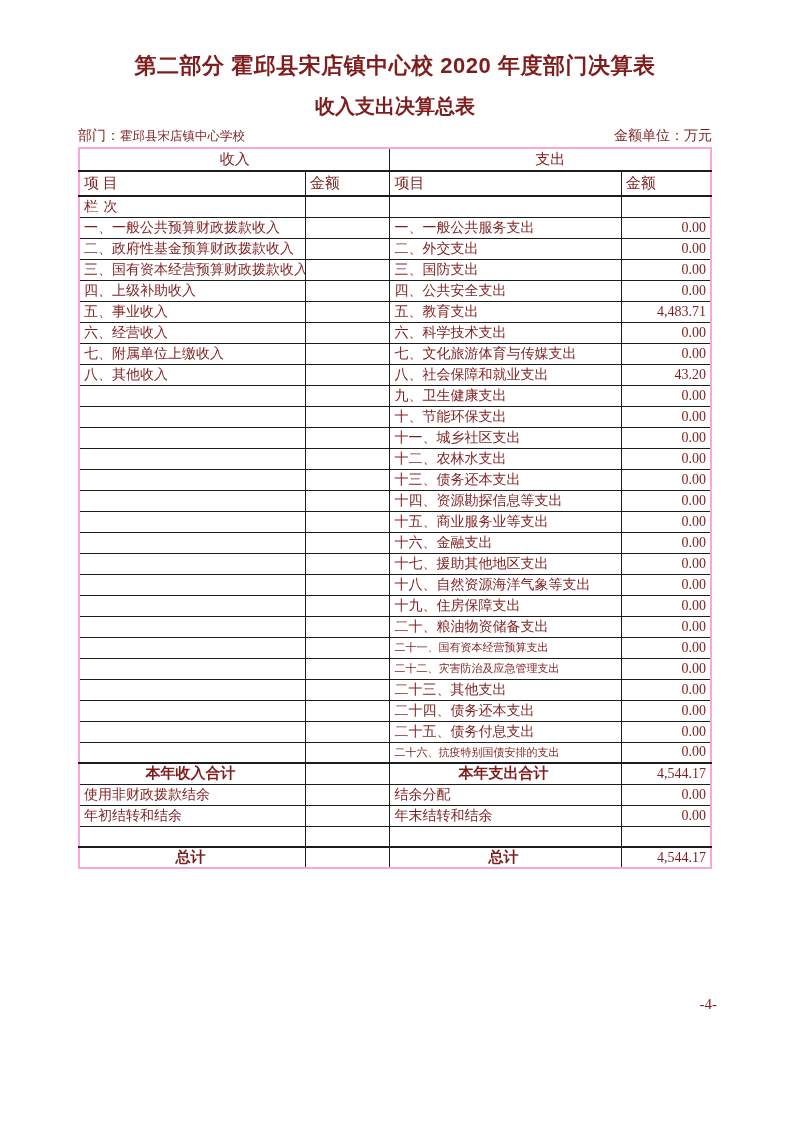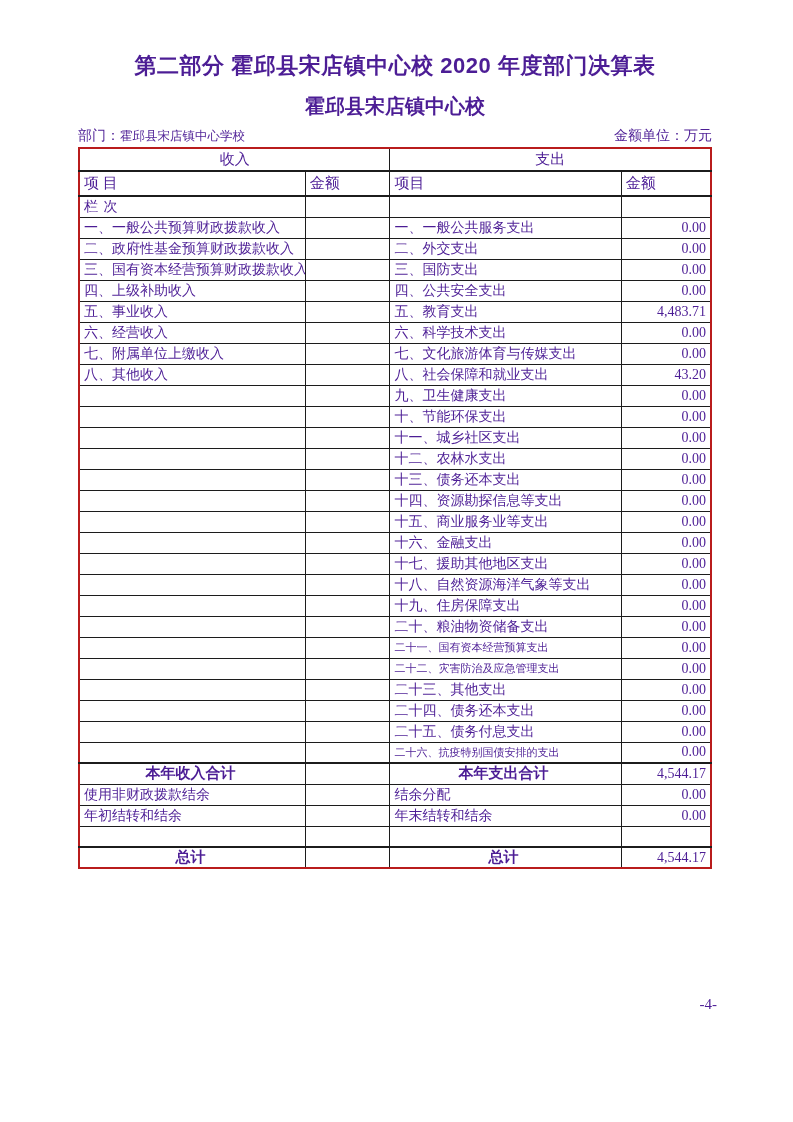--- a/index.html
+++ b/index.html
@@ -3,21 +3,21 @@
 <meta charset="utf-8">
 <style>
   * { margin: 0; padding: 0; box-sizing: border-box; }
   html, body { background: #e8e8e8; }
   .page {
     position: relative;
     width: 793px;
     height: 1122px;
     margin: 0 auto;
     background: #ffffff;
-    color: #4c1d95;
+    color: #7f1d1d;
     font-family: "Liberation Serif", serif;
     padding: 52px 81px 0 78px;
     overflow: hidden;
   }
   .title {
     text-align: center;
     font-family: "Liberation Sans", sans-serif;
     font-weight: 700;
     font-size: 22px;
     letter-spacing: 0.5px;
@@ -44,21 +44,21 @@
     font-size: 14px;
     line-height: 18px;
     margin-top: 8px;
     padding-bottom: 2px;
   }
   .dept-row .dept-value { font-size: 12.5px; }
   table.budget {
     width: 100%;
     border-collapse: collapse;
     table-layout: fixed;
-    border: 2px solid #b91c1c;
+    border: 2px solid #f9a8d4;
     font-family: Liberation Serif, serif;
   }
   table.budget th, table.budget td {
     border: 1px solid #1c1c1c;
     font-weight: normal;
     font-size: 14px;
     padding: 0 4px;
     overflow: hidden;
     white-space: nowrap;
   }
@@ -82,21 +82,21 @@
     right: 76px;
     font-size: 15px;
   }
 </style>
 </head>
 <body>
 
 <div class="page">
 
   <div class="title">第二部分 霍邱县宋店镇中心校 2020 年度部门决算表</div>
-  <div class="subtitle">霍邱县宋店镇中心校</div>
+  <div class="subtitle">收入支出决算总表</div>
 
 
   <div class="dept-row">
     <span><span class="dept-label">部门：</span><span class="dept-value">霍邱县宋店镇中心学校</span></span>
     <span>金额单位：万元</span>
   </div>
 
   <table class="budget">
     <colgroup>
       <col style="width:35.8%">

